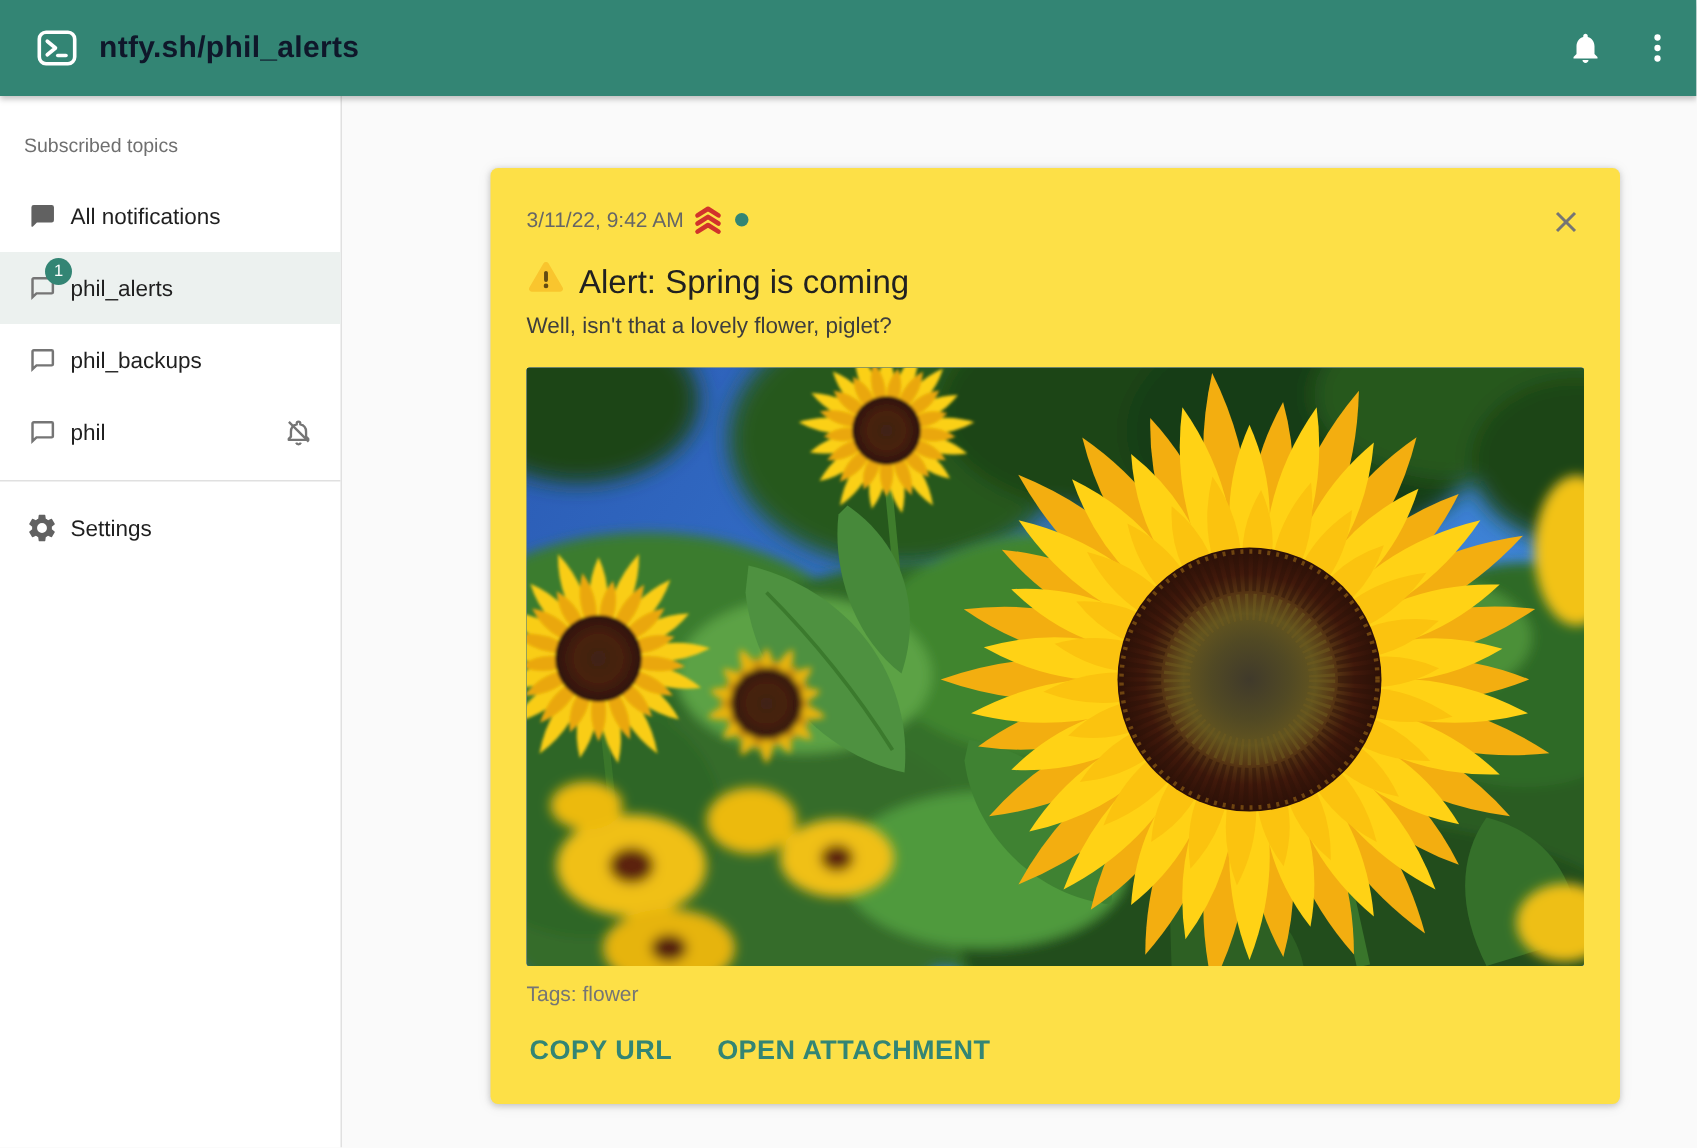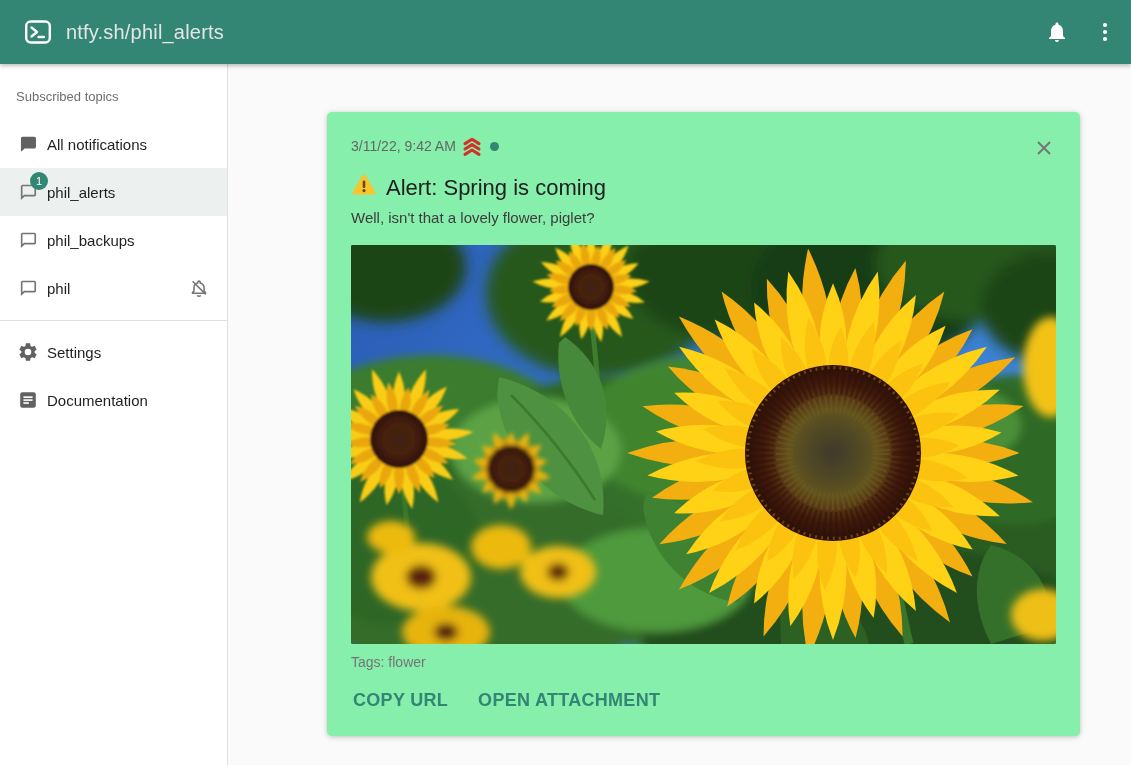--- a/index.html
+++ b/index.html
@@ -4,21 +4,21 @@
 <style>
   * { box-sizing: border-box; margin: 0; padding: 0; }
   html,body { width:1131px; height:765px; overflow:hidden; }
   body { font-family:"Liberation Sans", sans-serif; background:#fafafa; position:relative; }
 
   
   .appbar { position:absolute; top:0; left:0; width:1131px; height:64px;
     background:#338574; display:flex; align-items:center; padding:0 2px 0 24px;
     box-shadow:0 2px 4px rgba(0,0,0,.25); z-index:20; }
   .appbar .logo { width:28px; height:28px; display:flex; align-items:center; justify-content:center; }
-  .appbar h1 { color:#e5e5e5; font-size:20px; font-weight:400; margin-left:14px; letter-spacing:.2px; flex:0 0 auto; }
+  .appbar h1 { color:#0f172a; font-size:20px; font-weight:700; margin-left:14px; letter-spacing:.2px; flex:0 0 auto; }
   .appbar .spacer { flex:1; }
   .iconbtn { width:48px; height:48px; border:none; background:transparent; display:flex;
     align-items:center; justify-content:center; cursor:pointer; border-radius:50%; }
 
   
   .sidebar { position:absolute; top:64px; left:0; width:228px; height:701px;
     background:#fff; border-right:1px solid #e0e0e0; z-index:10; }
   .subheader { padding:25px 16px 0 16px; height:56px; font-size:13px; font-weight:500; color:#6f6f6f; }
   .srow { height:48px; display:flex; align-items:center; padding:0 16px; gap:7px;
     font-size:15px; color:#1f1f1f; cursor:pointer; }
@@ -26,21 +26,21 @@
     display:flex; align-items:center; justify-content:center; }
   .srow.selected { background:#ecf1ef; }
   .badge { position:absolute; top:-8px; right:-8px; width:18px; height:18px; border-radius:50%;
     background:#338574; color:#fff; font-size:11px; font-weight:500;
     display:flex; align-items:center; justify-content:center; }
   .srow .trail { margin-left:auto; width:24px; height:24px; display:flex; align-items:center; justify-content:center; }
   .divider { height:1px; background:#e0e0e0; margin:8px 0 7px 0; }
 
   
   .main { position:absolute; top:64px; left:280px; width:851px; height:701px; background:#fafafa; overflow:hidden; }
-  .card { position:relative; width:753px; margin:48px 0 0 47px; background:#86efac; border-radius:5px;
+  .card { position:relative; width:753px; margin:48px 0 0 47px; background:#fde047; border-radius:5px;
     box-shadow:0 1px 4px rgba(0,0,0,.18), 0 1px 10px rgba(0,0,0,.07);
     padding:24px 24px 18px 24px; }
   .meta-row { display:flex; align-items:center; height:20px; }
   .timestamp { font-size:14px; color:#666; }
   .prio { margin-left:5px; display:flex; align-items:center; }
   .dot { width:9px; height:9px; border-radius:50%; background:#338574; margin-left:7px; }
   .closebtn { position:absolute; top:136px; right:24px; width:24px; height:24px;
     border:none; background:transparent; cursor:pointer; display:flex; align-items:center; justify-content:center; }
   .card .closebtn { top:24px; }
   .ntitle { margin-top:16px; display:flex; align-items:center; gap:9px;
@@ -132,31 +132,20 @@
 
   <div class="srow">
     <span class="ic">
       <svg width="22" height="22" viewBox="0 0 24 24">
         <path fill="#616161" d="M19.14 12.94c.04-.3.06-.61.06-.94 0-.32-.02-.64-.07-.94l2.03-1.58a.49.49 0 0 0 .12-.61l-1.92-3.32a.49.49 0 0 0-.59-.22l-2.39.96c-.5-.38-1.03-.7-1.62-.94l-.36-2.54a.48.48 0 0 0-.48-.41h-3.84c-.24 0-.43.17-.47.41l-.36 2.54c-.59.24-1.13.57-1.62.94l-2.39-.96a.49.49 0 0 0-.59.22L2.74 8.87a.48.48 0 0 0 .12.61l2.03 1.58c-.05.3-.09.63-.09.94s.02.64.07.94l-2.03 1.58a.49.49 0 0 0-.12.61l1.92 3.32c.12.22.37.29.59.22l2.39-.96c.5.38 1.03.7 1.62.94l.36 2.54c.05.24.24.41.48.41h3.84c.24 0 .44-.17.47-.41l.36-2.54c.59-.24 1.13-.56 1.62-.94l2.39.96c.22.08.47 0 .59-.22l1.92-3.32a.49.49 0 0 0-.12-.61l-2.01-1.58zM12 15.6A3.6 3.6 0 1 1 12 8.4a3.6 3.6 0 0 1 0 7.2z"></path>
       </svg>
     </span>
     <span>Settings</span>
   </div>
 
-  <div class="srow">
-    <span class="ic">
-      <svg width="22" height="22" viewBox="0 0 24 24">
-        <rect x="3.5" y="3.5" width="17" height="17" rx="2.2" fill="#616161"></rect>
-        <rect x="7" y="8" width="10" height="1.8" fill="#fff"></rect>
-        <rect x="7" y="11.2" width="10" height="1.8" fill="#fff"></rect>
-        <rect x="7" y="14.4" width="6" height="1.8" fill="#fff"></rect>
-      </svg>
-    </span>
-    <span>Documentation</span>
-  </div>
 
 </aside>
 
 <main class="main">
   <article class="card">
 
     <div class="meta-row">
       <span class="timestamp">3/11/22, 9:42 AM</span>
       <span class="prio">
         <svg width="22" height="21" viewBox="0 0 22 21">

